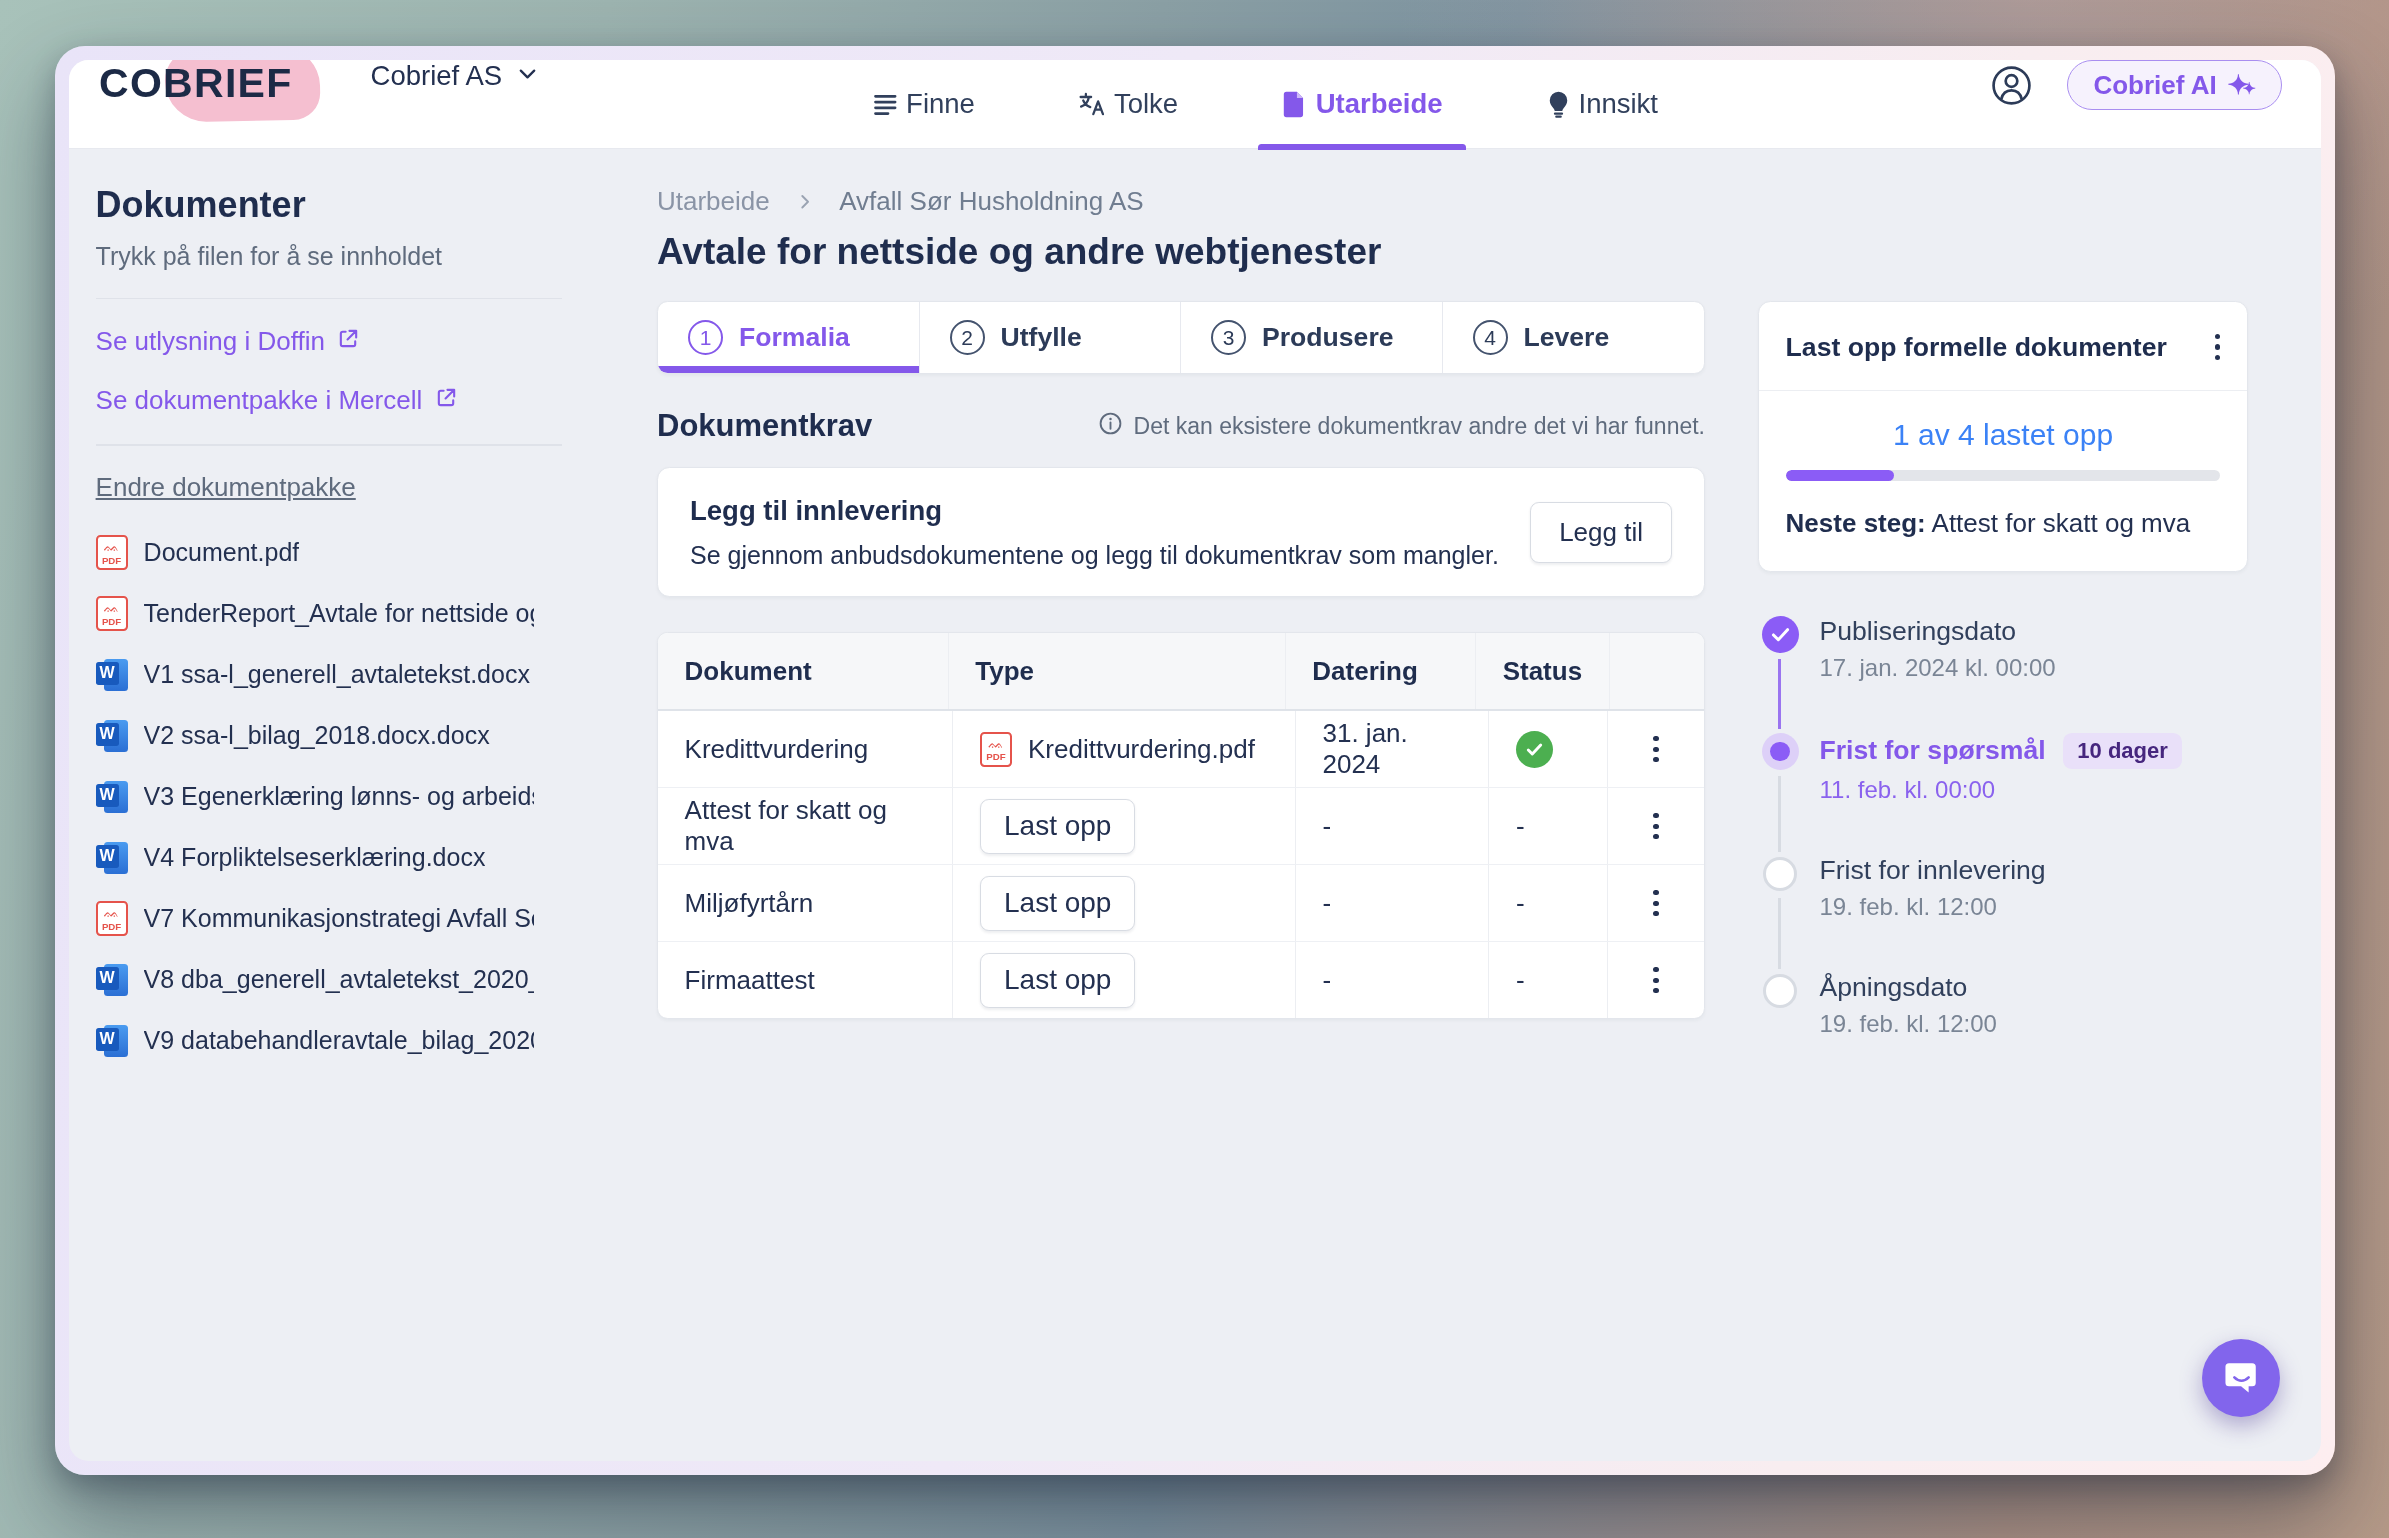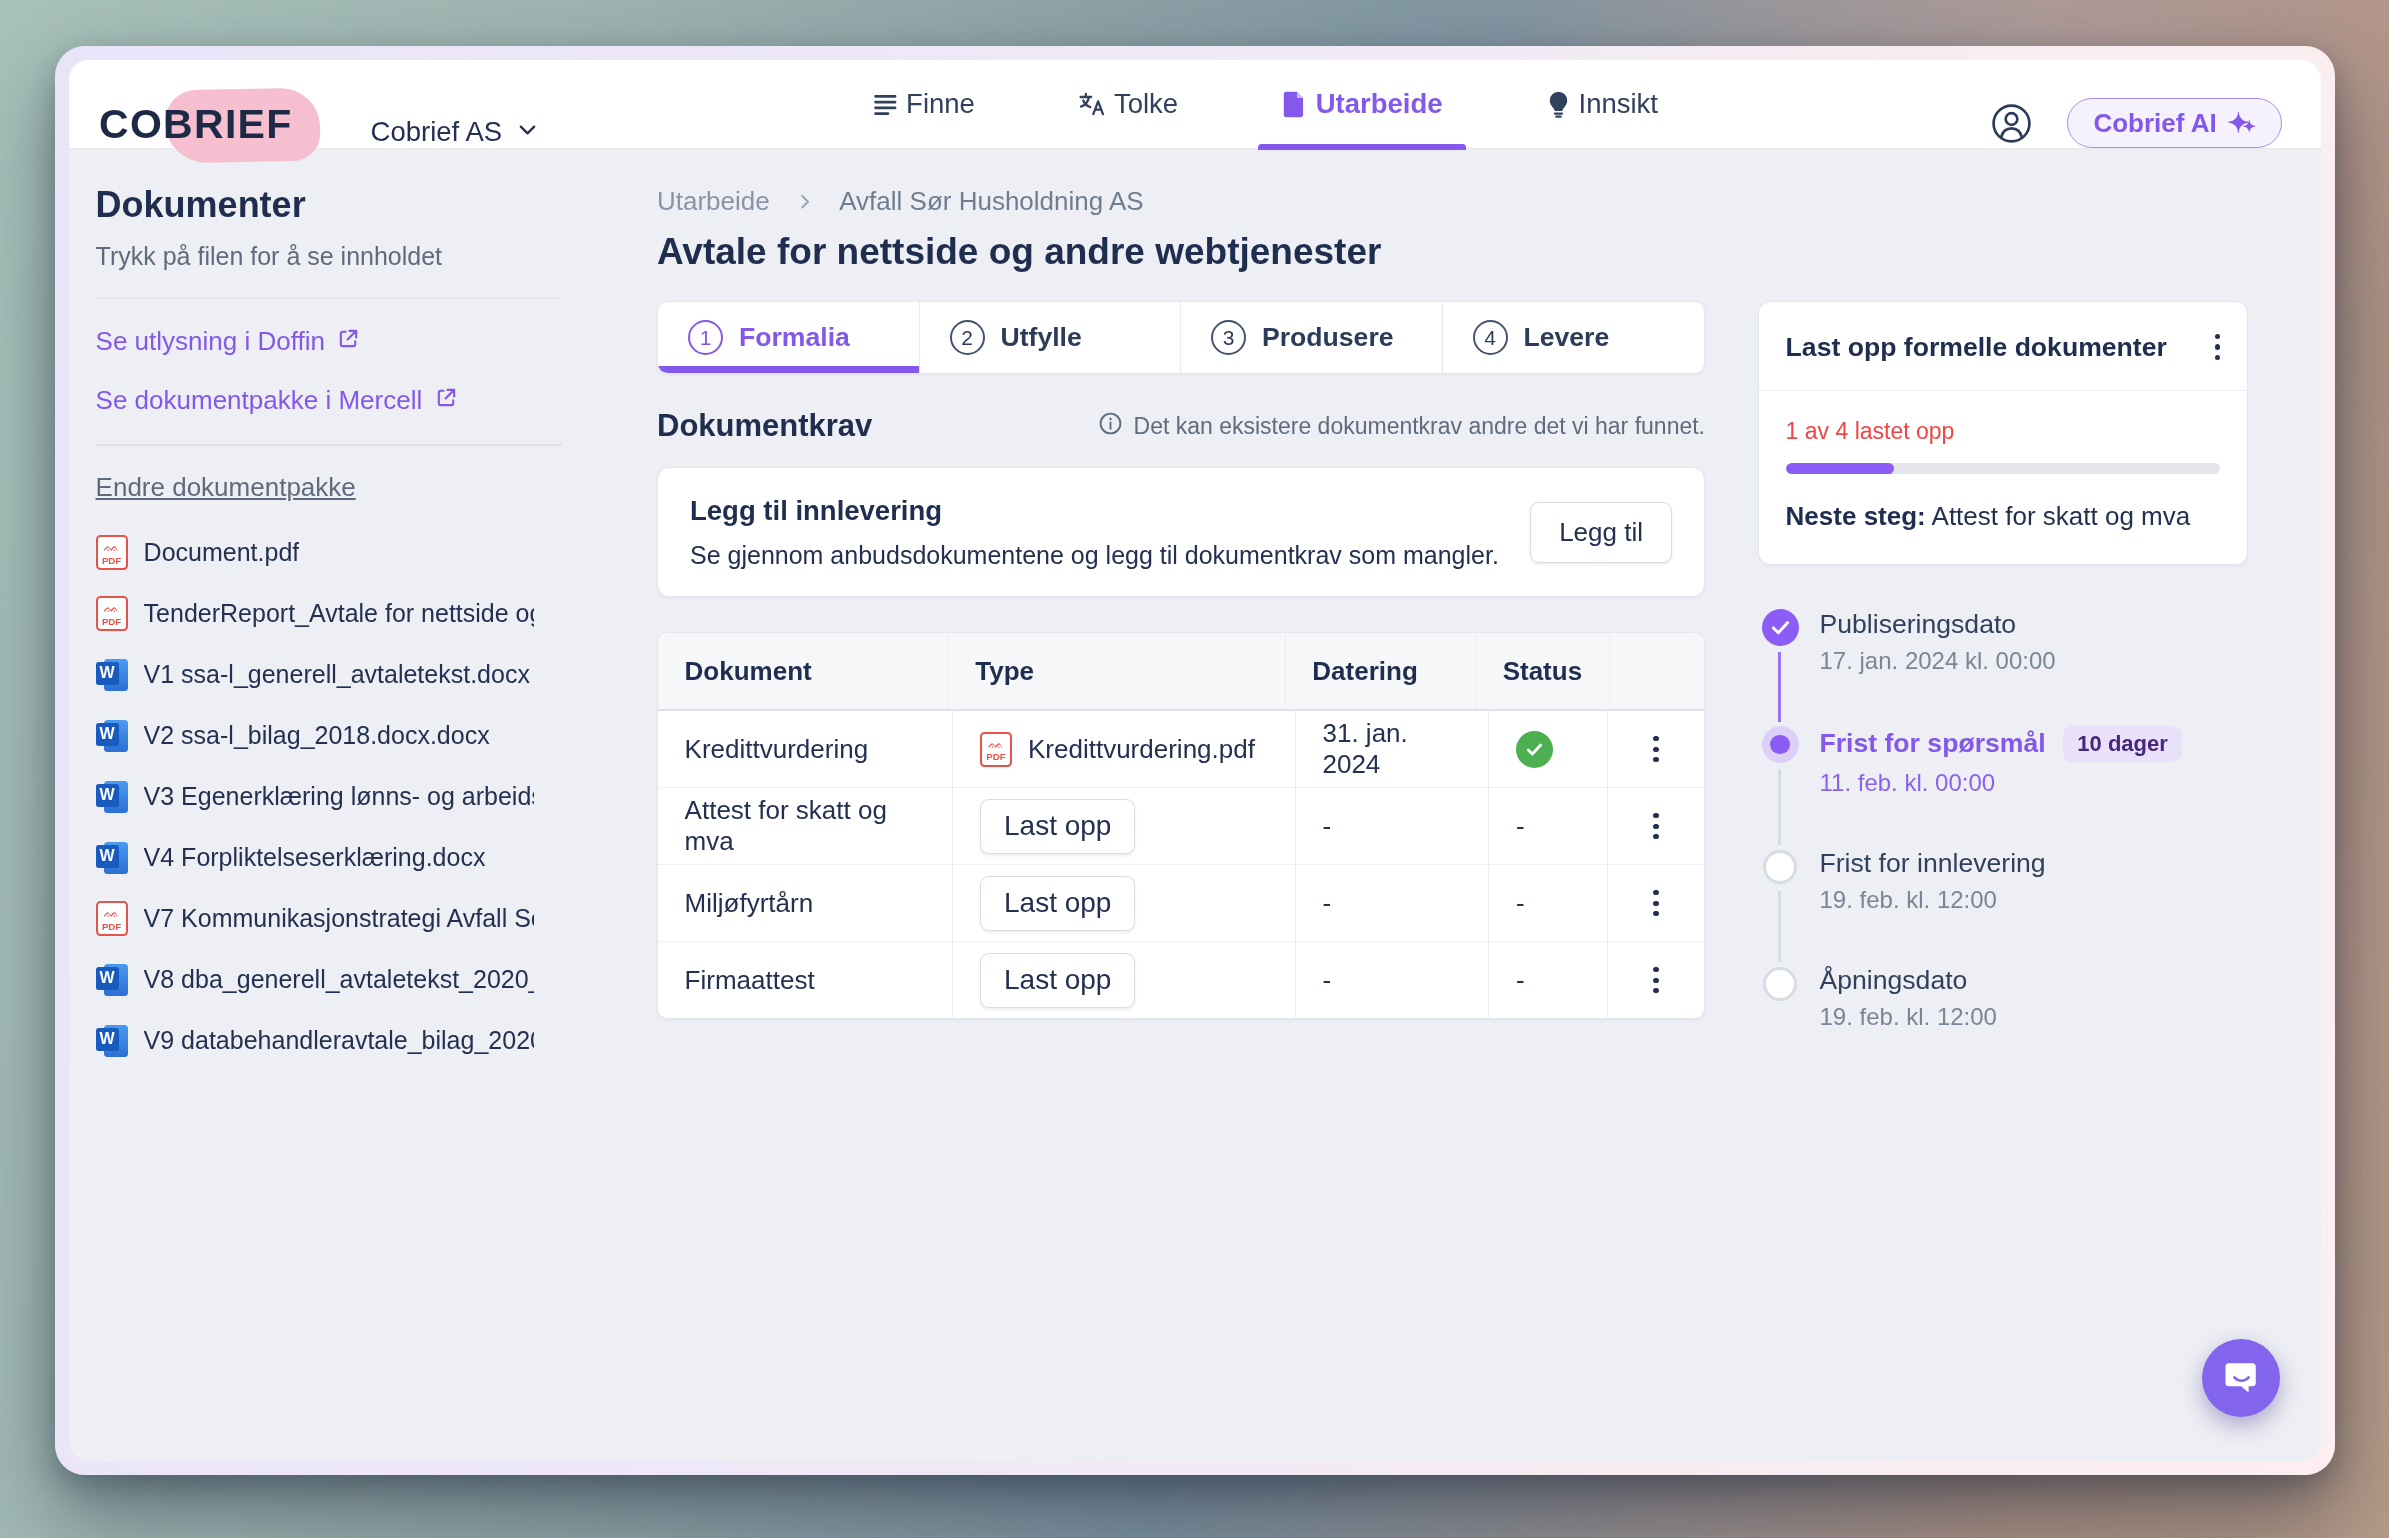--- a/index.html
+++ b/index.html
@@ -17,21 +17,21 @@
     background:linear-gradient(100deg,#e9e4f8 0%, #efe9f7 45%, #f8edf0 78%, #fdeef0 100%);
     box-shadow:0 40px 84px rgba(25,35,55,.45), 0 10.6px 26.6px rgba(25,35,55,.28);
   }
   .app {
     position:relative; width:100%; height:100%; border-radius:19.5px; overflow:hidden;
     background:#edeff4; display:flex; flex-direction:column;
   }
   
   header {
     position:relative; height:89px; flex:0 0 89px; background:#fff;
-    border-bottom:1.8px solid #e7e9ef; display:flex; align-items:flex-end;
+    border-bottom:1.8px solid #e7e9ef; display:flex; align-items:flex-start;
     padding:0 39px 0 30px; z-index:5;
   }
   .logo { position:relative; display:inline-block; cursor:pointer; }
   .logo-blob {
     position:absolute; left:34%; right:-14%; top:-26%; bottom:-30%;
     background:#f5bfd0; border-radius:41px 50px 35px 53px; transform:rotate(-1deg);
   }
   .logo-text { position:relative; font-size:41px; font-weight:bold; letter-spacing:1.3px; color:#1c2a46; }
   .org { display:flex; align-items:center; gap:14px; margin-left:78px; background:none; border:none;
     font-family:inherit; font-size:27.5px; color:#233050; cursor:pointer; }
@@ -128,21 +128,21 @@
   .kebab { background:none; border:none; cursor:pointer; display:flex; flex-direction:column;
     gap:5.3px; padding:8.9px; }
   .kebab i { width:5.3px; height:5.3px; border-radius:50%; background:#233050; }
   
   .rail-card { background:#fff; border:1.8px solid #e3e6ec; border-radius:12.4px;
     box-shadow:0 1.8px 3.5px rgba(30,40,60,.04); }
   .rail-card-head { display:flex; align-items:center; justify-content:space-between;
     padding:23px 17.7px 21px 26.6px; border-bottom:1.8px solid #eceef2; }
   .rail-card-head h3 { font-size:26.6px; font-weight:bold; color:#1f2d4e; }
   .rail-card-body { padding:26.6px 26.6px 32px; }
-  .progress-text { font-size:23px; color:#ef4444; }
+  .progress-text { font-size:30px; color:#3b82f6;text-align:center; }
   .progress-track { margin-top:17.7px; height:11.5px; border-radius:6.2px; background:#e3e5ea; overflow:hidden; }
   .progress-fill { height:100%; border-radius:6.2px; background:#8b5cf6; }
   .next-step { margin-top:26.6px; font-size:26px; color:#233050; }
   .next-step b { color:#1f2d4e; }
   
   .timeline { list-style:none; margin-top:44px; padding-left:3.5px; }
   .tl-item { position:relative; padding:0 0 51px 58px; }
   .tl-item:last-child { padding-bottom:0; }
   .tl-item::after { content:""; position:absolute; left:16px; top:43px; bottom:3.5px; width:3.5px; background:#d7dbe2; }
   .tl-item.done::after { background:#9a74f0; }

